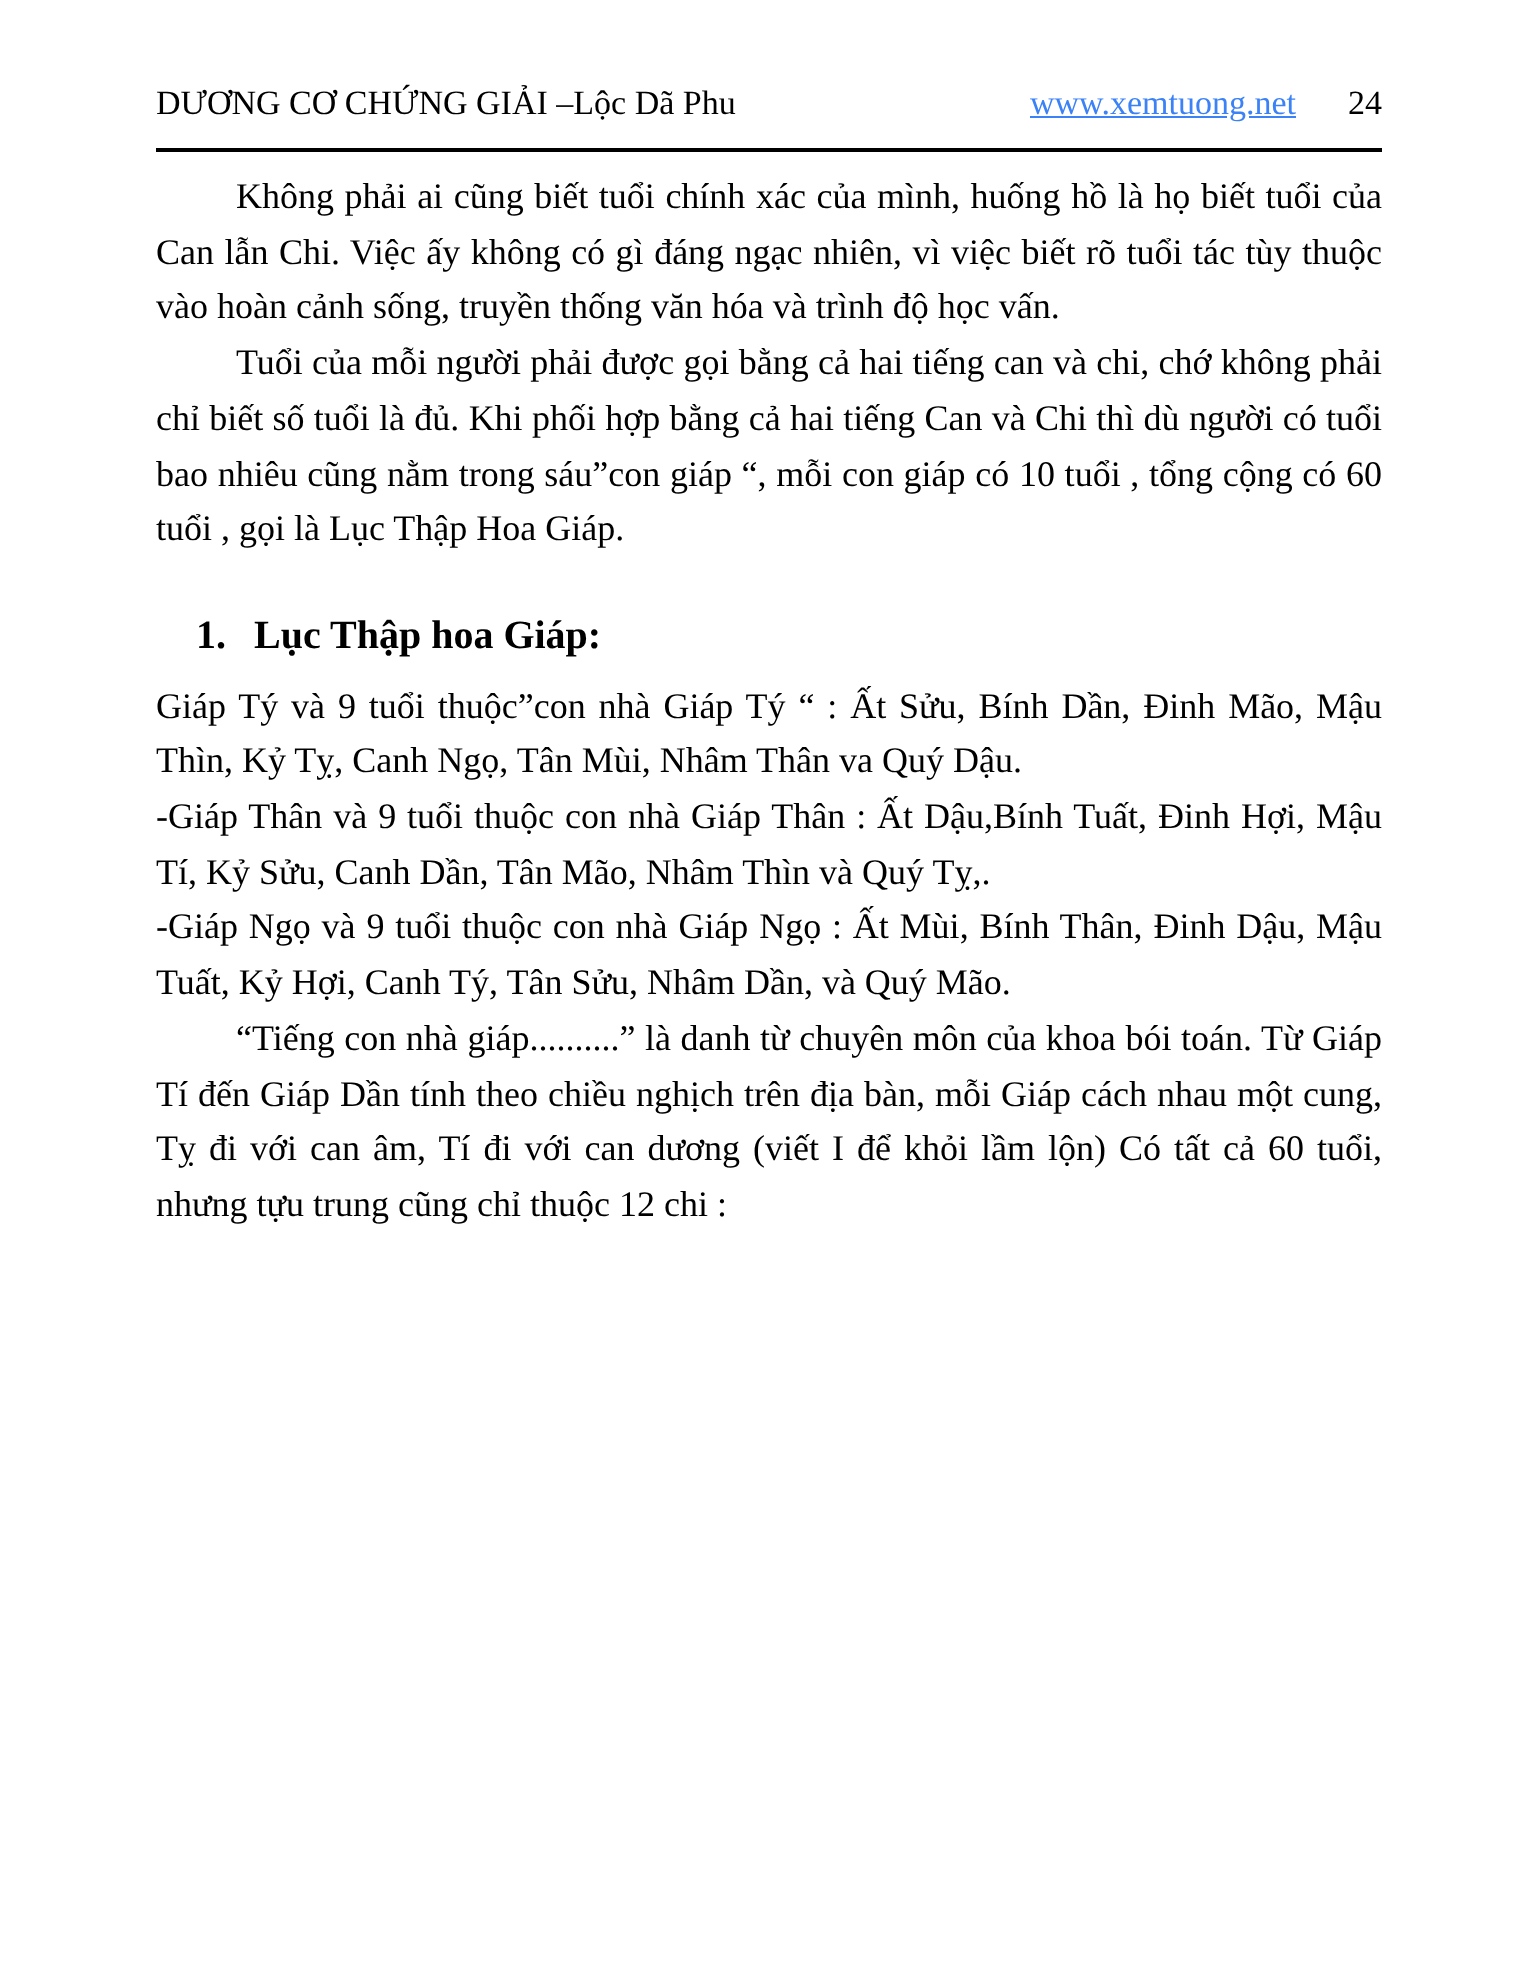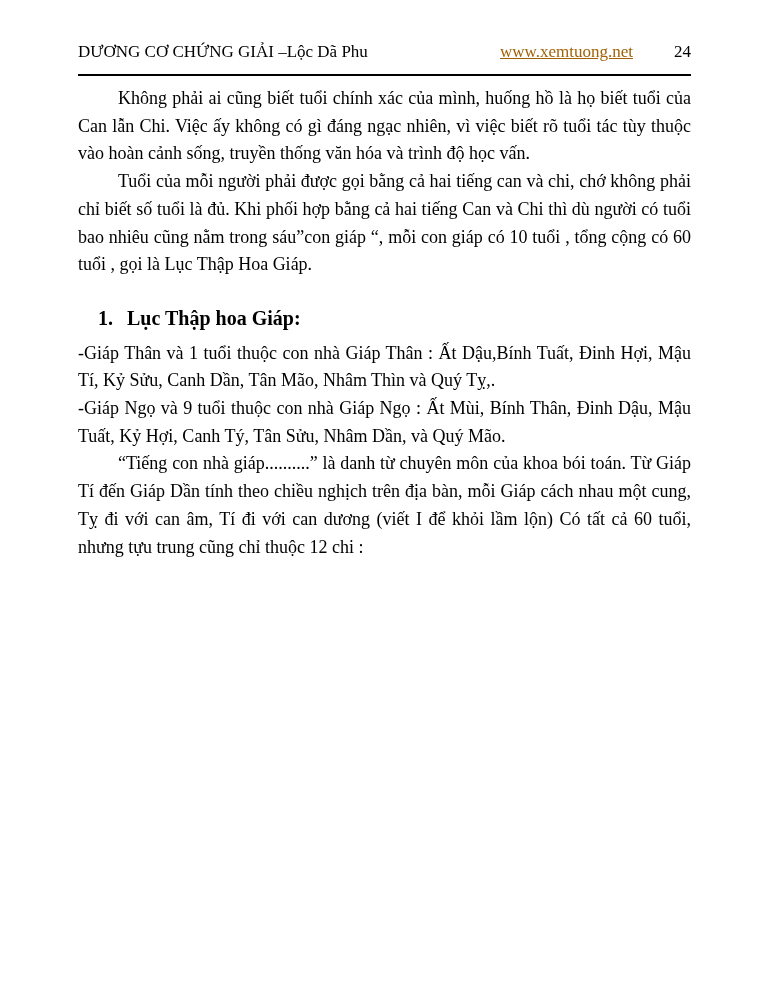--- a/index.html
+++ b/index.html
@@ -21,24 +21,24 @@
   .header {
     display: flex;
     align-items: flex-end;
     font-size: 17px;
     white-space: nowrap;
   }
   .header-title {
     flex: 1;
   }
   .header-link {
-    color: #a16207;
+    color: #3b82f6;
     text-decoration: underline;
     cursor: pointer;
-    margin-right: 41px;
+    margin-right: 26px;
   }
   .header-rule {
     border: none;
     border-top: 2px solid #000000;
     margin: 12px 0 0 0;
   }
   .body-text {
     margin-top: 9px;
     font-size: 18px;
     line-height: 27.7px;
@@ -75,23 +75,24 @@
   <div class="body-text">
 
     <p class="indent">Không phải ai cũng biết tuổi chính xác của mình, huống hồ là họ biết tuổi của Can lẫn Chi. Việc ấy không có gì đáng ngạc nhiên, vì việc biết rõ tuổi tác tùy thuộc vào hoàn cảnh sống, truyền thống văn hóa và trình độ học vấn.</p>
 
     <p class="indent">Tuổi của mỗi người phải được gọi bằng cả hai tiếng can và chi, chớ không phải chỉ biết số tuổi là đủ. Khi phối hợp bằng cả hai tiếng Can và Chi thì dù người có tuổi bao nhiêu cũng nằm trong sáu”con giáp “, mỗi con giáp có 10 tuổi , tổng cộng có 60 tuổi , gọi là Lục Thập Hoa Giáp.</p>
 
     <div class="section-heading">
       <span class="num">1.</span><span>Lục Thập hoa Giáp:</span>
     </div>
 
+    <p>Giáp Tý và 9 tuổi thuộc”con nhà Giáp Tý “ : Ất Sửu, Bính Dần, Đinh Mão, Mậu Thìn, Kỷ Tỵ, Canh Ngọ, Tân Mùi, Nhâm Thân va Quý Dậu.</p>
 
 
-    <p>-Giáp Thân và 1 tuổi thuộc con nhà Giáp Thân : Ất Dậu,Bính Tuất, Đinh Hợi, Mậu Tí, Kỷ Sửu, Canh Dần, Tân Mão, Nhâm Thìn và Quý Tỵ,.</p>
+    <p>-Giáp Thân và 9 tuổi thuộc con nhà Giáp Thân : Ất Dậu,Bính Tuất, Đinh Hợi, Mậu Tí, Kỷ Sửu, Canh Dần, Tân Mão, Nhâm Thìn và Quý Tỵ,.</p>
 
     <p>-Giáp Ngọ và 9 tuổi thuộc con nhà Giáp Ngọ : Ất Mùi, Bính Thân, Đinh Dậu, Mậu Tuất, Kỷ Hợi, Canh Tý, Tân Sửu, Nhâm Dần, và Quý Mão.</p>
 
 
 
     <p class="indent">“Tiếng con nhà giáp..........” là danh từ chuyên môn của khoa bói toán. Từ Giáp Tí đến Giáp Dần tính theo chiều nghịch trên địa bàn, mỗi Giáp cách nhau một cung, Tỵ đi với can âm, Tí đi với can dương (viết I để khỏi lầm lộn) Có tất cả 60 tuổi, nhưng tựu trung cũng chỉ thuộc 12 chi :</p>
 
   </div>
 </div>
 

